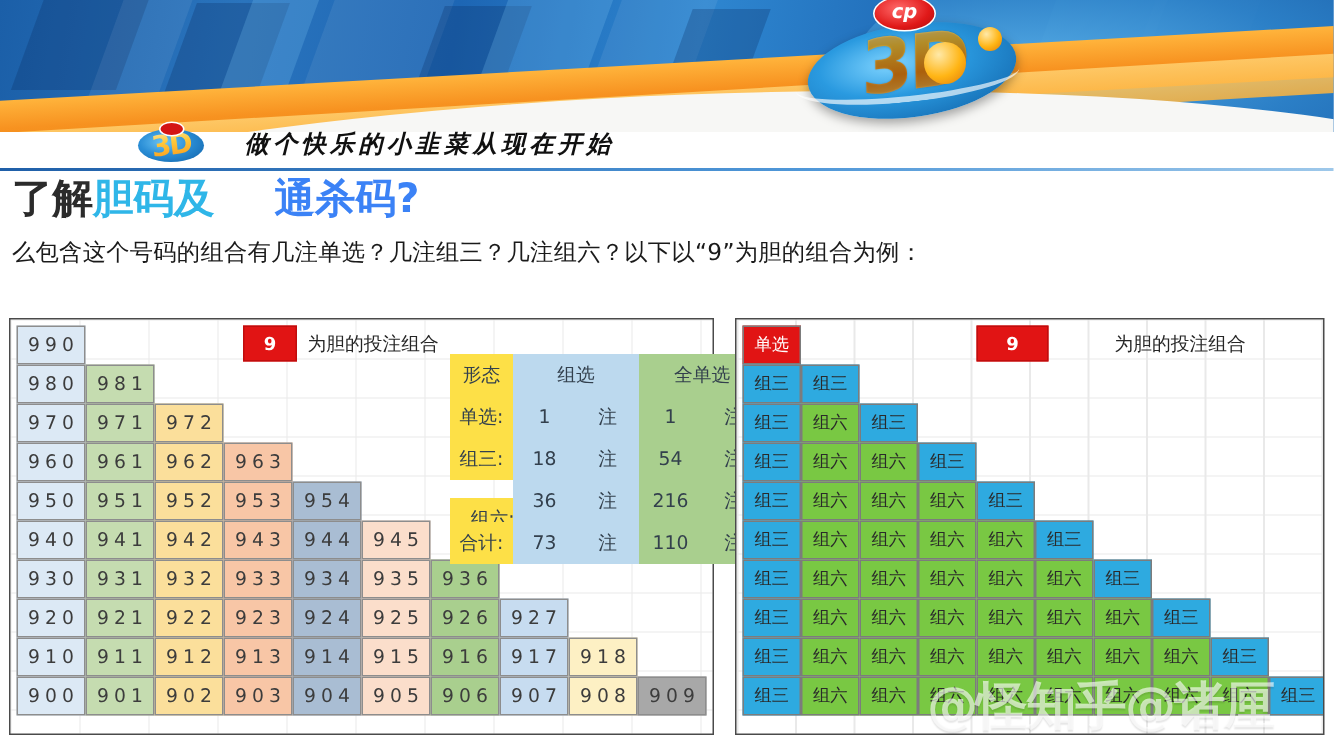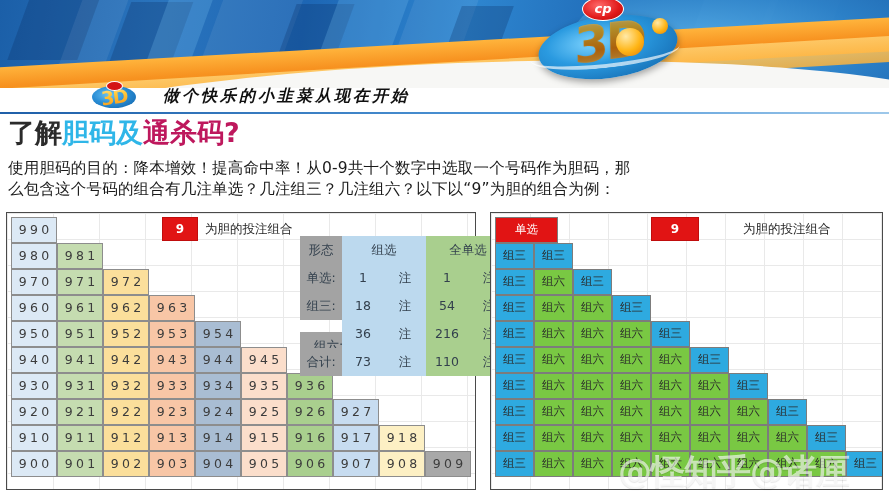--- a/index.html
+++ b/index.html
@@ -126,21 +126,21 @@
   }
 
   
   #title {
     position:absolute; left:8px; top:116px;
     font: bold 27px/34px "DejaVu Sans", "Liberation Sans", sans-serif;
     white-space: nowrap;
   }
   #title .t1 { color:#2b2b2b; }
   #title .t2 { color:#2fb6e8; }
-  #title .t3 { color:#be185d; }
+  #title .t3 { color:#3b82f6;margin-left:40px; }
 
   
   #desc {
     position:absolute; left:8px; top:158px; width:876px;
     font: 15.5px/21px "DejaVu Sans", "Liberation Sans", sans-serif;
     color:#1a1a1a;
     letter-spacing:.2px;
   }
 
   
@@ -187,21 +187,21 @@
     display:flex; align-items:center;
   }
 
   
   #stats { position:absolute; left:300px; top:236px; width:168px; height:144px; }
   #stats .sc {
     position:absolute; display:flex; align-items:center; justify-content:center;
     font: 12.5px/1 "DejaVu Sans", "Liberation Sans", sans-serif;
     color:#33404d;
   }
-  #stats .colA { background:#a3a3a3; }
+  #stats .colA { background:#fde047; }
   #stats .colB { background:#bcd9ee; }
   #stats .colC { background:#a9cf8e; }
 
   
   #watermark {
     position:absolute; left:618px; top:448px; width:270px; height:46px;
     font: bold 34px/46px "DejaVu Sans", "Liberation Sans", sans-serif;
     color: rgba(255,255,255,0.62);
     letter-spacing: -1px;
     white-space:nowrap;
@@ -246,21 +246,20 @@
     <div class="mt">3D</div>
     <div class="mcp"></div>
   </div>
   <div class="slogan">做个快乐的小韭菜从现在开始</div>
 </div>
 <div id="rule"></div>
 
 <div id="title"><span class="t1">了解</span><span class="t2">胆码及</span><span class="t3">通杀码?</span></div>
 
 <div id="desc">
-  <div>使用胆码的目的：降本增效！提高命中率！从0-9共十个数字中选取一个号码作为胆码，那</div>
   <div>么包含这个号码的组合有几注单选？几注组三？几注组六？以下以“9”为胆的组合为例：</div>
 </div>
 
 <div class="sheet" id="leftsheet">
   <div class="redbadge" id="lbadge" style="left:155px; top:4px; width:36px; height:24px;">9</div>
   <div class="plainlabel" id="lcap" style="left:198px; top:4px; height:24px;">为胆的投注组合</div>
   <div id="leftcells">
       <div class="cell" style="left: 4px; top: 4px; width: 46px; height: 26px; background: rgb(220, 233, 245); padding: 0px 5px;">
         <span>9</span>
         <span>9</span>
@@ -562,21 +561,21 @@
     <div class="sc colB" style="left: 42px; top: 112px; width: 42px; height: 28px;">73</div>
     <div class="sc colB" style="left: 84px; top: 112px; width: 42px; height: 28px;">注</div>
     <div class="sc colC" style="left: 126px; top: 112px; width: 42px; height: 28px;">110</div>
     <div class="sc colC" style="left: 168px; top: 112px; width: 42px; height: 28px;">注</div>
   </div>
 
 <div class="sheet" id="rightsheet">
   <div class="redbadge" id="rbadge" style="left:160px; top:4px; width:48px; height:24px;">9</div>
   <div class="plainlabel" id="rcap" style="left:252px; top:4px; height:24px;">为胆的投注组合</div>
   <div id="rightcells">
-      <div class="zcell" style="left: 4px; top: 4px; width: 63px; height: 26px; background: rgb(225, 20, 20); color: rgb(255, 255, 255);">单选</div>
+      <div class="zcell" style="left: 4px; top: 4px; width: 39px; height: 26px; background: rgb(225, 20, 20); color: rgb(255, 255, 255);">单选</div>
       <div class="zcell" style="left: 4px; top: 30px; width: 39px; height: 26px; background: rgb(46, 170, 224); color: rgb(42, 42, 42);">组三</div>
       <div class="zcell" style="left: 43px; top: 30px; width: 39px; height: 26px; background: rgb(46, 170, 224); color: rgb(42, 42, 42);">组三</div>
       <div class="zcell" style="left: 4px; top: 56px; width: 39px; height: 26px; background: rgb(46, 170, 224); color: rgb(42, 42, 42);">组三</div>
       <div class="zcell" style="left: 43px; top: 56px; width: 39px; height: 26px; background: rgb(121, 200, 67); color: rgb(42, 42, 42);">组六</div>
       <div class="zcell" style="left: 82px; top: 56px; width: 39px; height: 26px; background: rgb(46, 170, 224); color: rgb(42, 42, 42);">组三</div>
       <div class="zcell" style="left: 4px; top: 82px; width: 39px; height: 26px; background: rgb(46, 170, 224); color: rgb(42, 42, 42);">组三</div>
       <div class="zcell" style="left: 43px; top: 82px; width: 39px; height: 26px; background: rgb(121, 200, 67); color: rgb(42, 42, 42);">组六</div>
       <div class="zcell" style="left: 82px; top: 82px; width: 39px; height: 26px; background: rgb(121, 200, 67); color: rgb(42, 42, 42);">组六</div>
       <div class="zcell" style="left: 121px; top: 82px; width: 39px; height: 26px; background: rgb(46, 170, 224); color: rgb(42, 42, 42);">组三</div>
       <div class="zcell" style="left: 4px; top: 108px; width: 39px; height: 26px; background: rgb(46, 170, 224); color: rgb(42, 42, 42);">组三</div>

